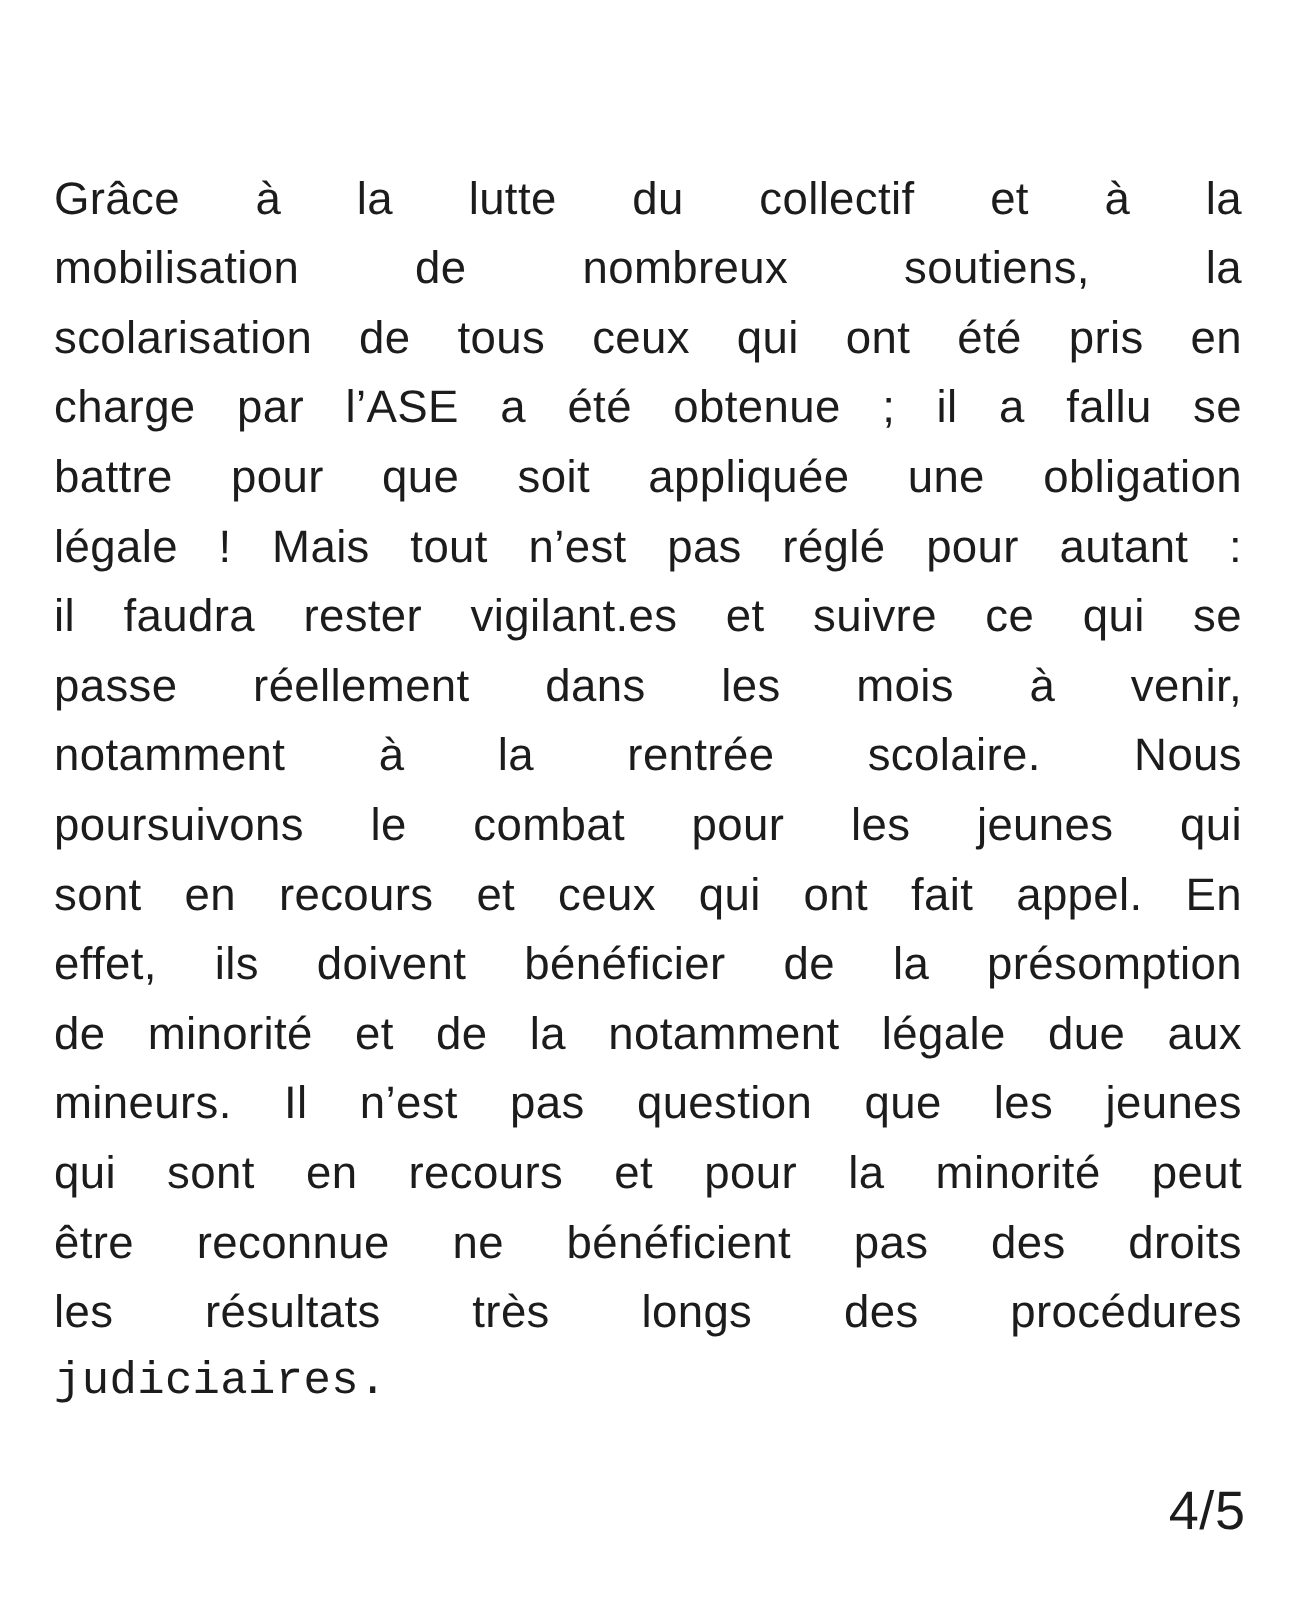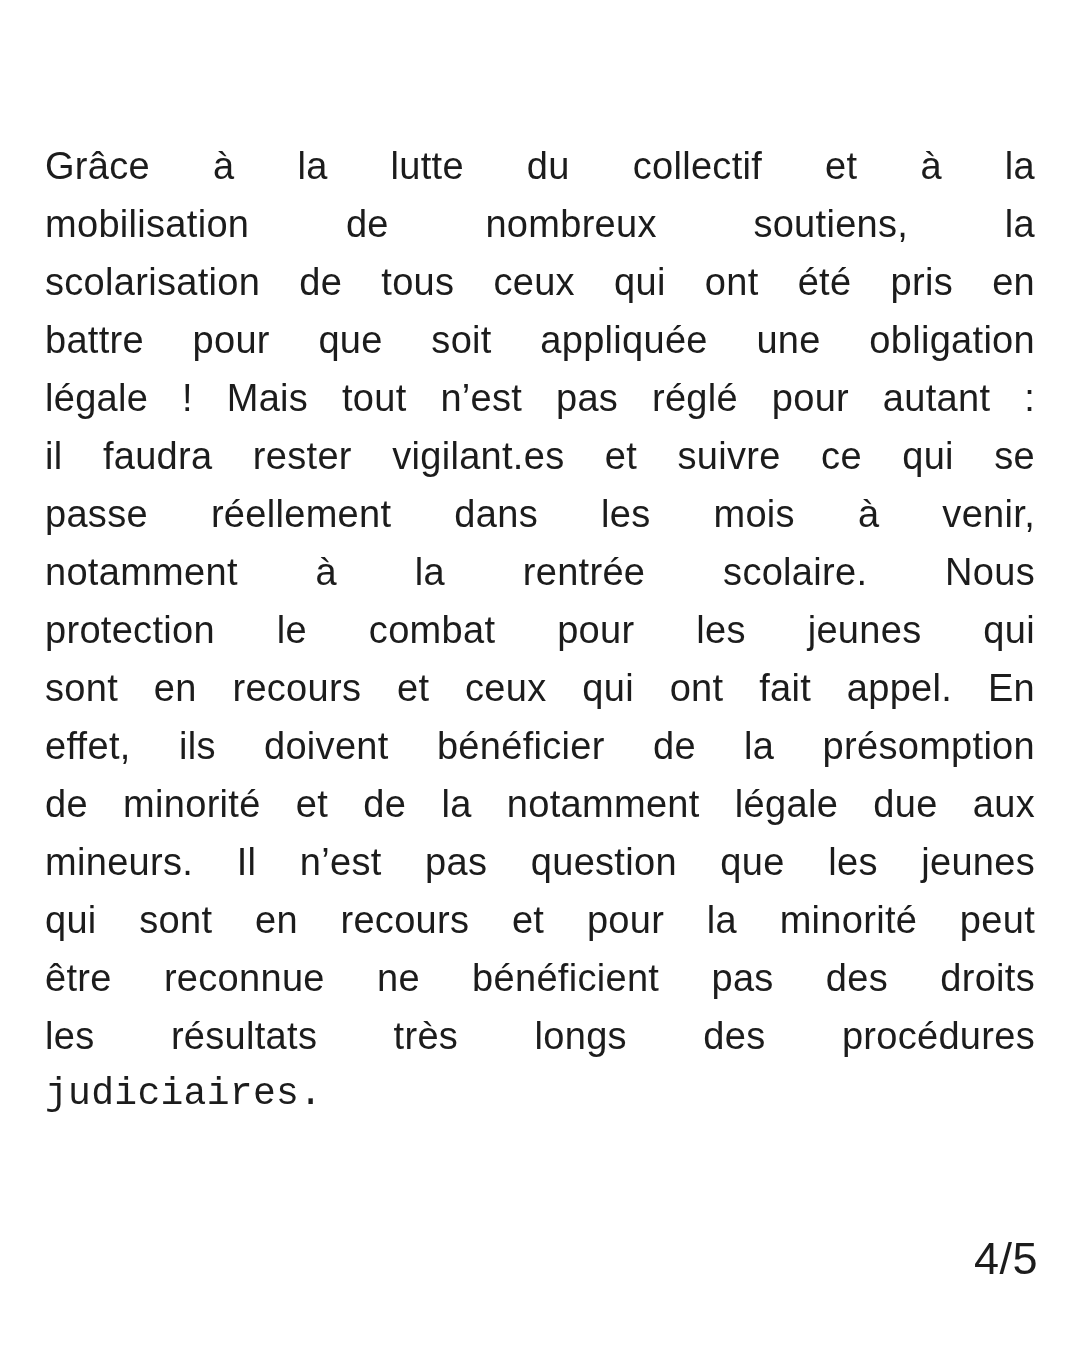--- a/index.html
+++ b/index.html
@@ -46,26 +46,27 @@
   }
 </style>
 </head>
 <body>
 
 <div class="page">
   <div class="text-block">
     <div class="text-line">Grâce à la lutte du collectif et à la</div>
     <div class="text-line">mobilisation de nombreux soutiens, la</div>
     <div class="text-line">scolarisation de tous ceux qui ont été pris en</div>
+    <div class="text-line">charge par l’ASE a été obtenue ; il a fallu se</div>
     <div class="text-line">battre pour que soit appliquée une obligation</div>
     <div class="text-line">légale ! Mais tout n’est pas réglé pour autant :</div>
     <div class="text-line">il faudra rester vigilant.es et suivre ce qui se</div>
     <div class="text-line">passe réellement dans les mois à venir,</div>
     <div class="text-line">notamment à la rentrée scolaire. Nous</div>
-    <div class="text-line">protection le combat pour les jeunes qui</div>
+    <div class="text-line">poursuivons le combat pour les jeunes qui</div>
     <div class="text-line">sont en recours et ceux qui ont fait appel. En</div>
     <div class="text-line">effet, ils doivent bénéficier de la présomption</div>
     <div class="text-line">de minorité et de la notamment légale due aux</div>
     <div class="text-line">mineurs. Il n’est pas question que les jeunes</div>
     <div class="text-line">qui sont en recours et pour la minorité peut</div>
     <div class="text-line">être reconnue ne bénéficient pas des droits</div>
     <div class="text-line">les résultats très longs des procédures</div>
     <div class="text-line last">judiciaires.</div>
   </div>
 

